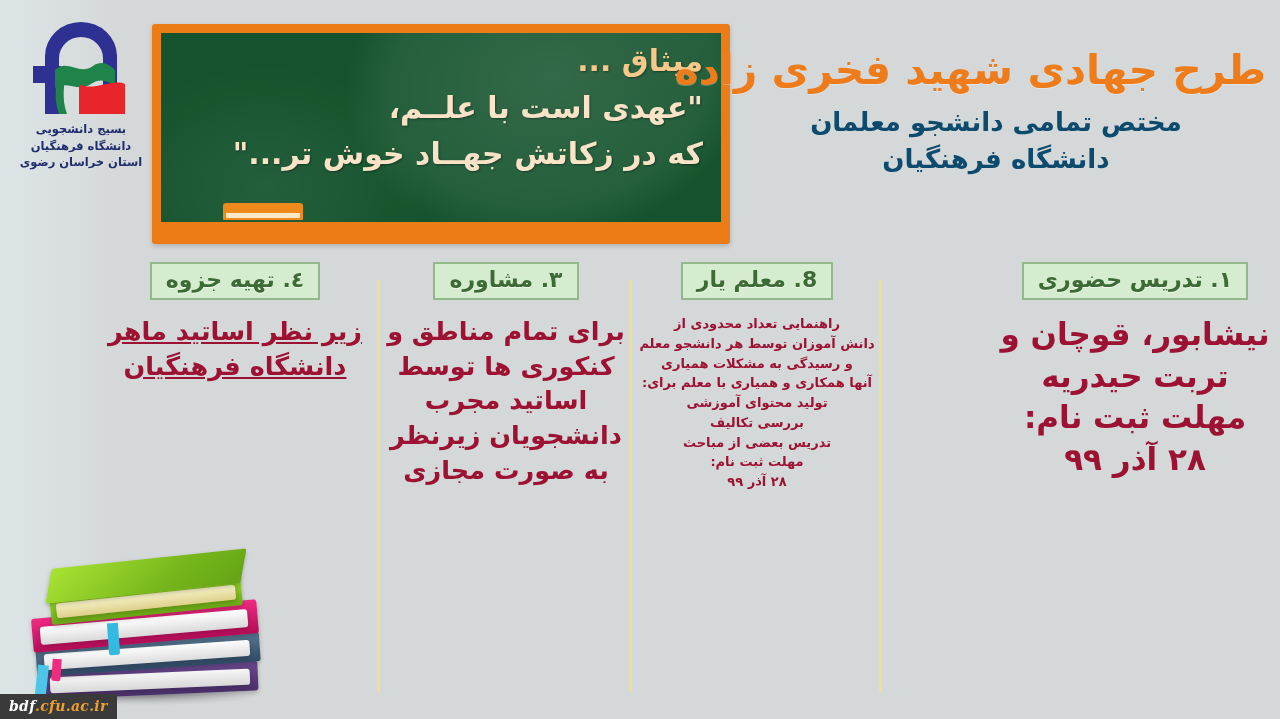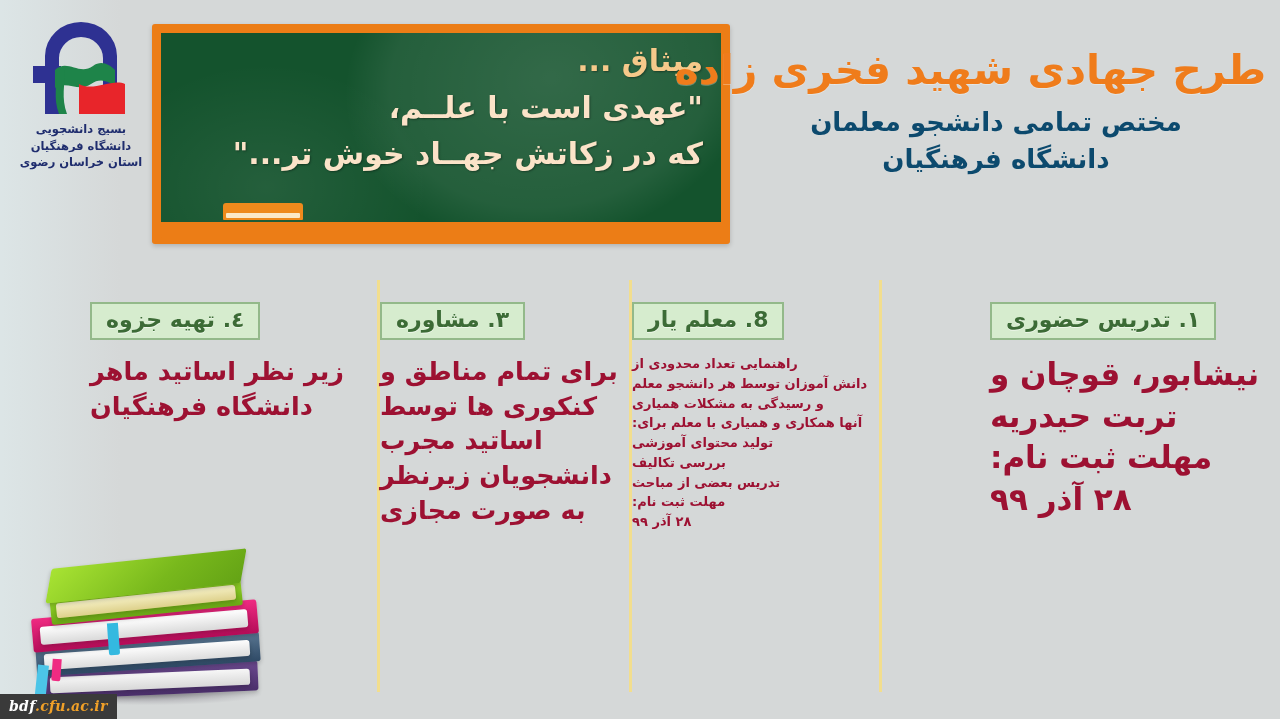--- a/index.html
+++ b/index.html
@@ -77,41 +77,41 @@
   }
   .sub-title div{white-space:nowrap;}
 
   
   .columns{position:absolute;left:0;top:262px;width:1280px;height:457px;}
   .divider{position:absolute;top:18px;width:3px;height:412px;background:#f2de8e;}
   .d1{right:398px;}
   .d2{right:648px;}
   .d3{right:900px;}
 
-  .col{position:absolute;top:0;text-align:left;direction:rtl;margin-top:40px;}
+  .col{position:absolute;top:0;text-align:center;direction:rtl;}
   .col-head{
     display:inline-block;background:#d6ecce;border:2px solid #93b98a;
     color:#3c6b36;font-weight:bold;font-size:22px;
     padding:5px 14px 7px 14px;line-height:1;white-space:nowrap;
     text-shadow:0 1px 0 rgba(255,255,255,.55);
   }
   .col-body{
     margin-top:14px;color:#9d1132;font-weight:bold;direction:rtl;line-height:1.38;
   }
   .col-body div{white-space:nowrap;}
 
   
   #col1{right:0;width:290px;}
   #col1 .col-body{font-size:31px;line-height:1.34;}
   #col2{right:398px;width:250px;}
   #col2 .col-body{font-size:13px;line-height:1.52;}
   #col3{right:648px;width:252px;}
   #col3 .col-body{font-size:25.5px;line-height:1.36;}
   #col4{right:900px;width:290px;}
-  #col4 .col-body{font-size:25.5px;line-height:1.36;}
+  #col4 .col-body{font-size:25.5px;line-height:1.36;text-decoration:underline;}
 
   
   .books{position:absolute;left:14px;bottom:8px;width:270px;height:200px;}
   .book{position:absolute;border-radius:3px;box-shadow:0 2px 4px rgba(0,0,0,.22);}
   .bk-shadow{
     position:absolute;left:22px;bottom:6px;width:225px;height:22px;
     background:radial-gradient(ellipse at 50% 50%,rgba(60,50,70,.38) 0%,rgba(60,50,70,0) 72%);
   }
   .ribbon{position:absolute;width:11px;border-radius:0 0 2px 2px;}
 

